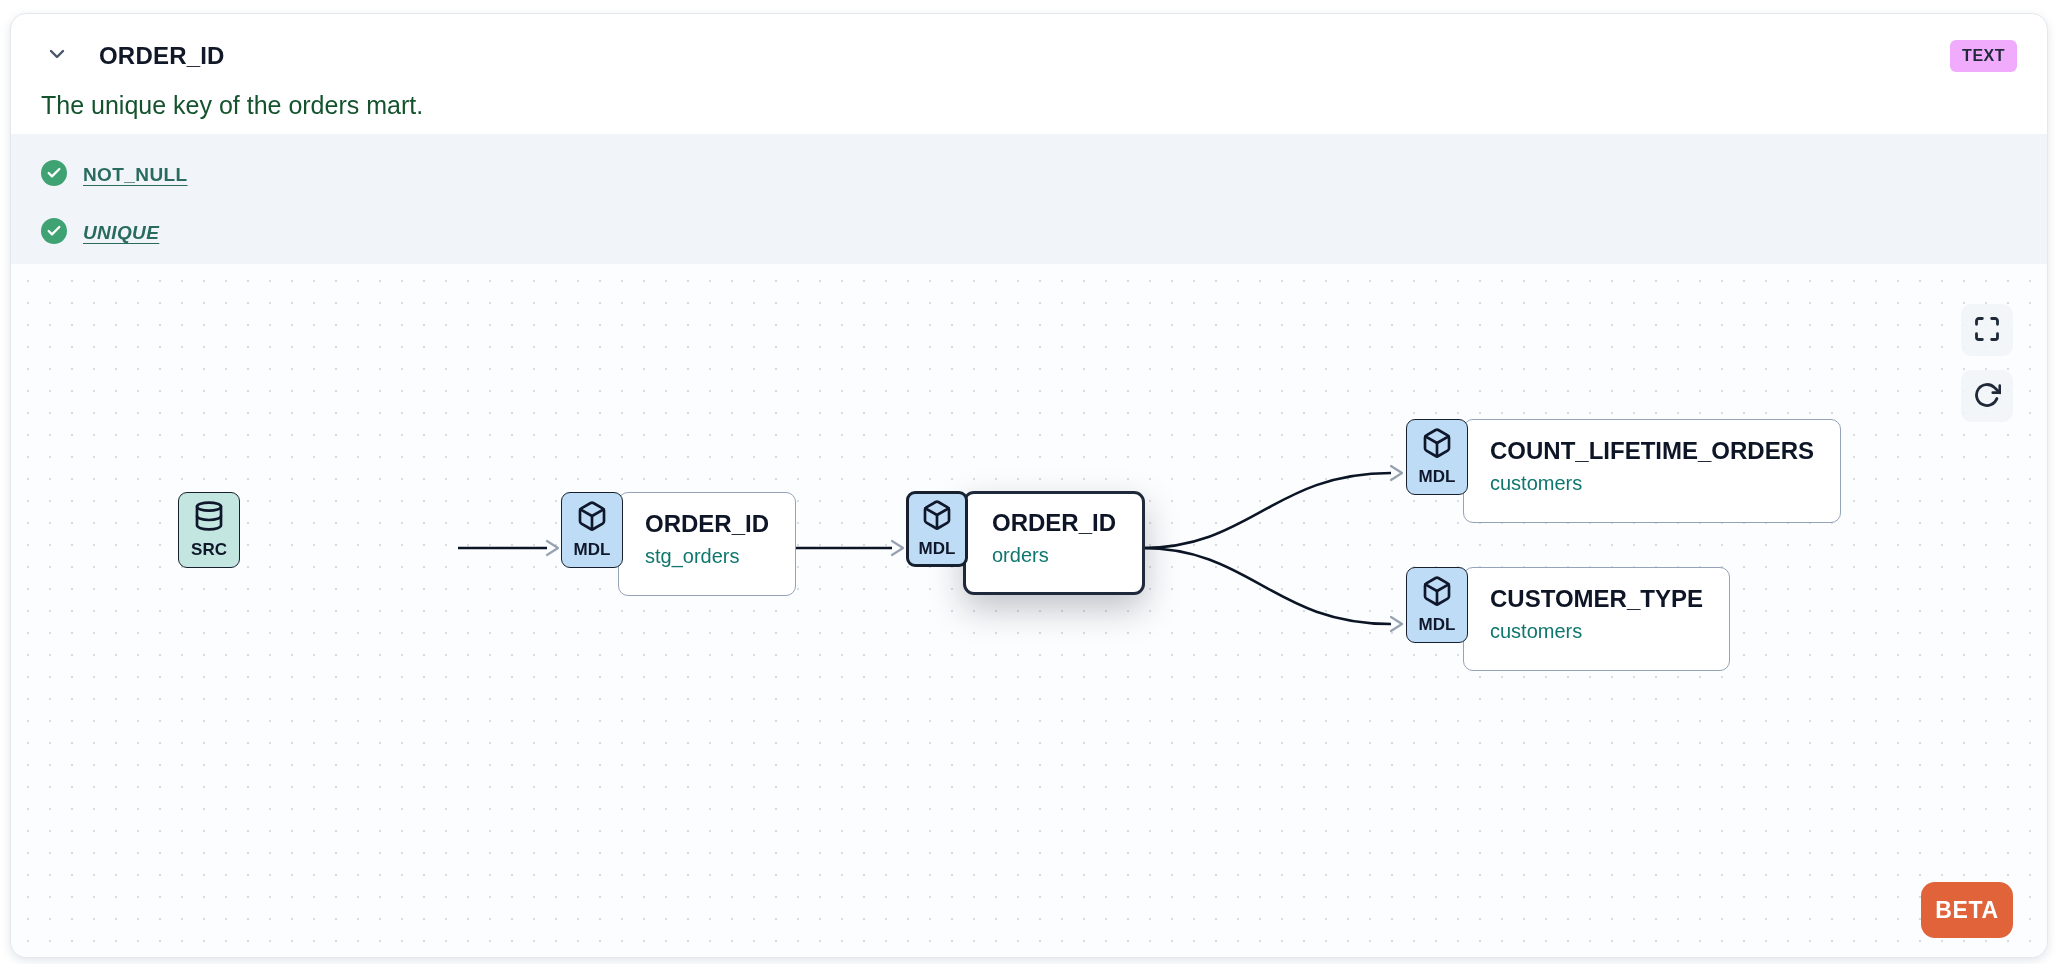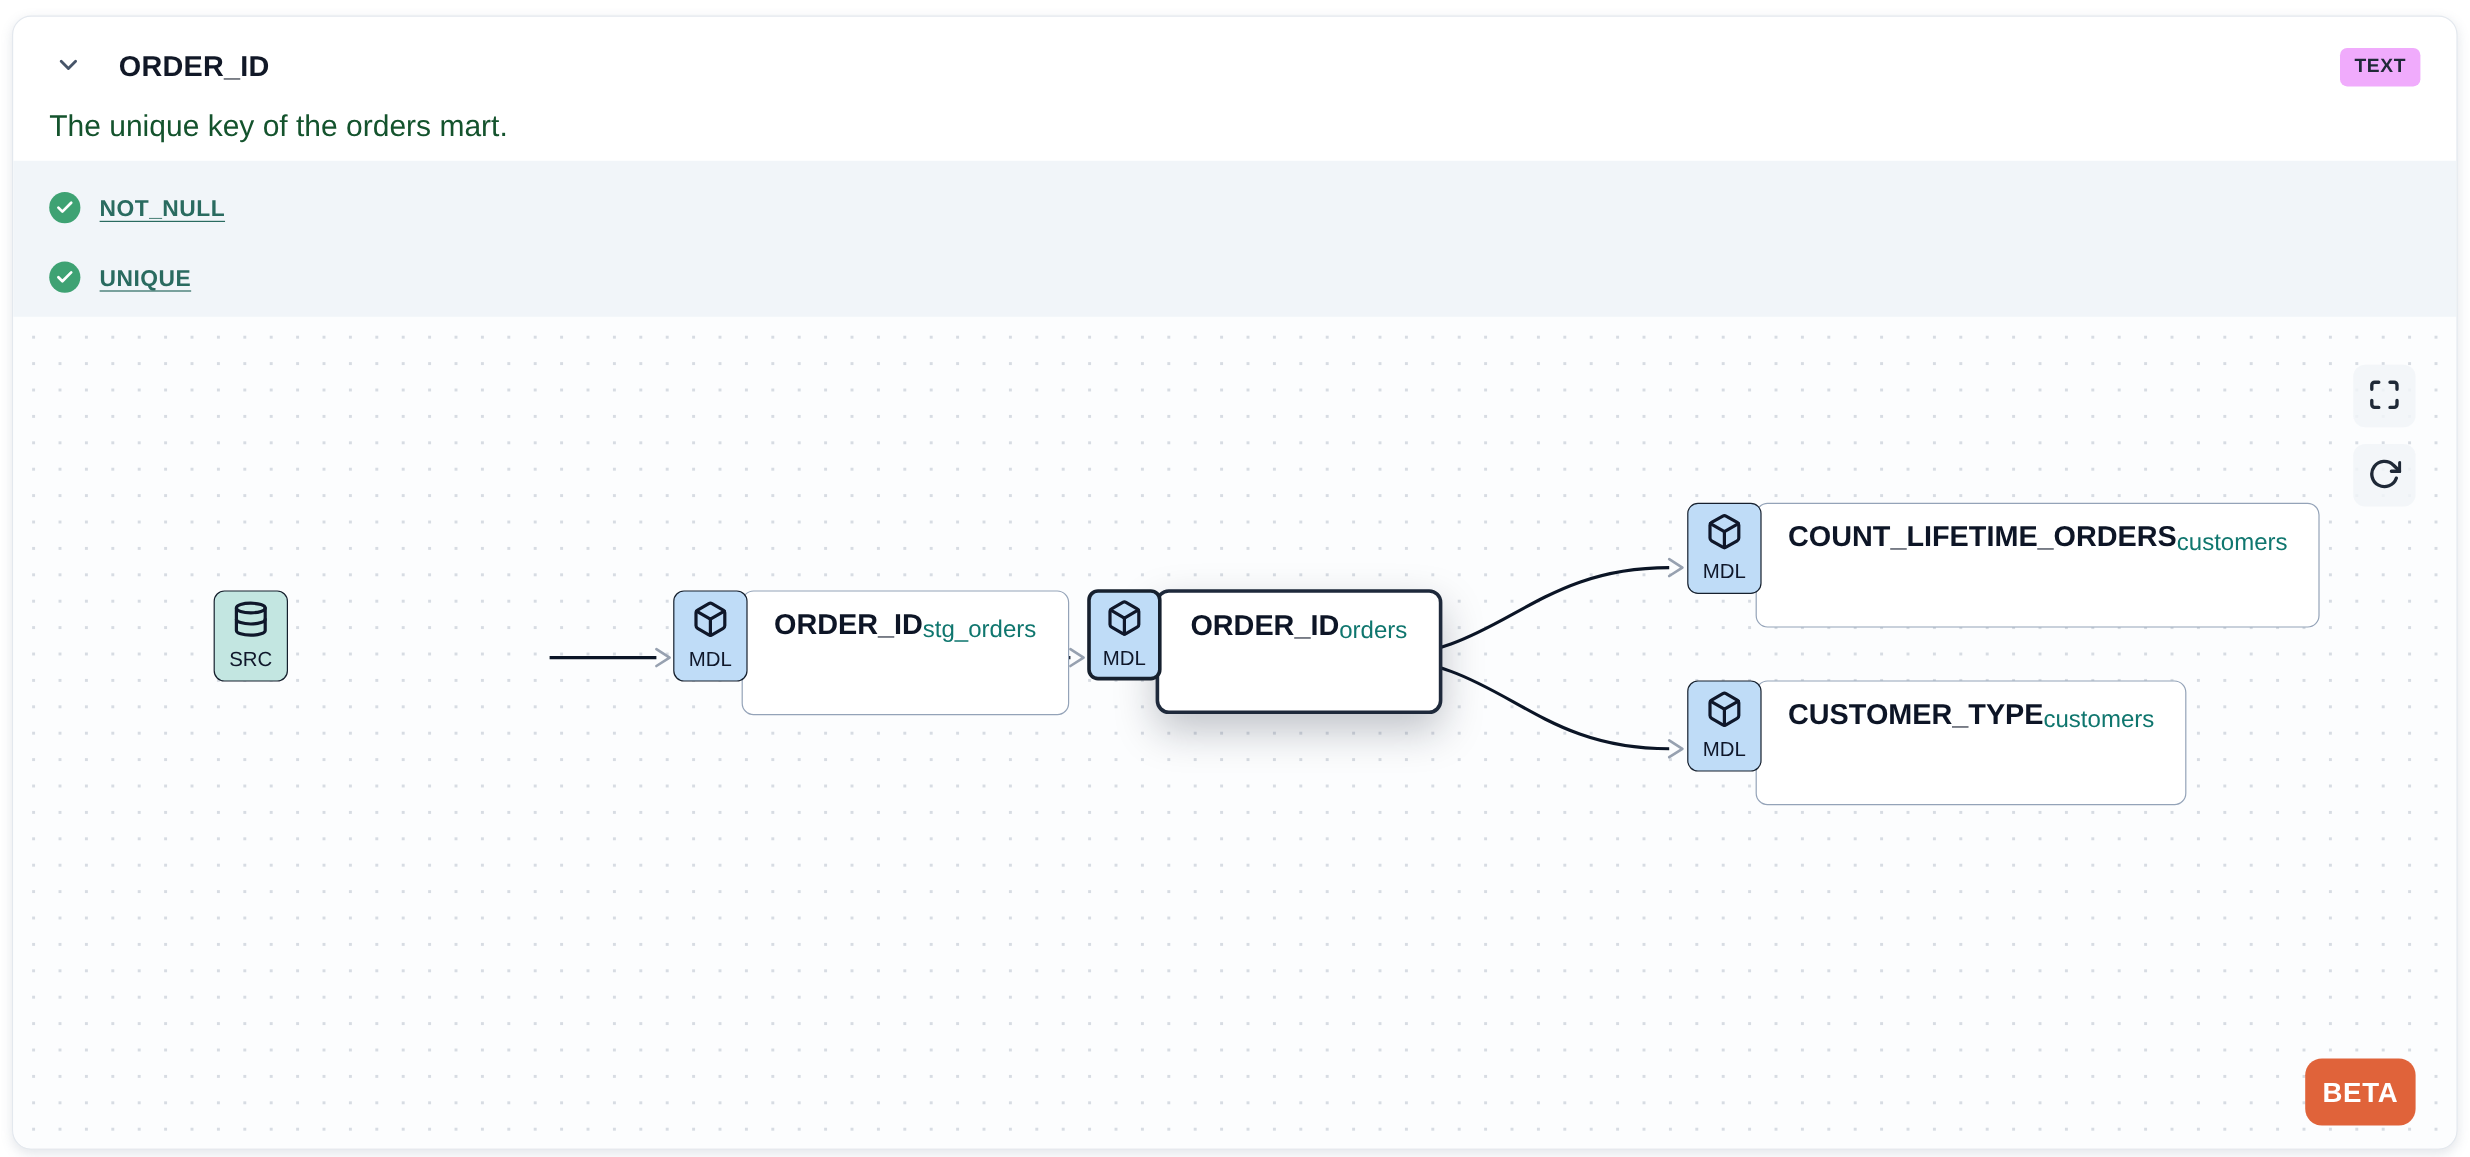--- a/index.html
+++ b/index.html
@@ -20,45 +20,45 @@
   .header-title { font-size: 24px; font-weight: 700; color: #111827;
     margin-left: 26px; letter-spacing: 0.2px; }
   .header-spacer { flex: 1; }
   .type-badge { background: #f0abfc; color: #1f2937; font-size: 16px; font-weight: 700;
     padding: 7px 12px; border-radius: 6px; letter-spacing: 0.5px; }
   .description { padding: 18px 30px 14px 30px; font-size: 25px; color: #14532d; }
 
   
   .tests-section { background: #f1f5f9; padding: 18px 30px 20px 30px; }
   .test-row { display: flex; align-items: flex-end; height: 34px; margin-bottom: 24px; }
-  .test-row:last-child { margin-bottom: 0; }
+  .test-row:last-child { margin-bottom: 0; font-style: italic; }
   .check-circle { width: 26px; height: 26px; border-radius: 50%; background: #3ea273;
     display: flex; align-items: center; justify-content: center; flex: 0 0 26px; }
   .test-link { margin-left: 16px; font-size: 19px; font-weight: 700; color: #2a6b60;
     text-decoration: underline; text-underline-offset: 4px; letter-spacing: 0.4px;
     cursor: pointer; }
 
   
   .canvas { position: relative; flex: 1;
     background-color: #fcfdfe;
     background-image: radial-gradient(circle, #d7dce3 1.3px, transparent 1.4px);
     background-size: 22px 22px; background-position: 6px 6px;
     border-radius: 0 0 16px 16px; overflow: hidden; }
   .edges-svg { position: absolute; left: 0; top: 0; }
 
   
   .node { position: absolute; display: flex; align-items: flex-start; cursor: pointer; }
   .node-badge { width: 62px; height: 76px; border-radius: 9px;
     border: 1.5px solid #16202e; display: flex; flex-direction: column;
     align-items: center; justify-content: center; gap: 3px; z-index: 2;
-    color: #0f172a; font-size: 17px; font-weight: 400; background: #bfdcf7; }
+    color: #0f172a; font-size: 17px; font-weight: 700; background: #bfdcf7; }
   .node-badge.src { background: #c3e6e1; }
   .node-card { margin-left: -5px; min-height: 104px; background: #ffffff;
     border: 1.5px solid #94a3b8; border-radius: 10px; z-index: 1;
-    display: flex; justify-content: center;
+    display: flex; flex-direction: column; justify-content: center;
     padding: 14px 26px 24px 26px; }
   .node-title { font-size: 24px; font-weight: 600; color: #0d1526; white-space: nowrap; }
   .node-subtitle { font-size: 20px; color: #0f766e; margin-top: 7px; white-space: nowrap; }
   .node.selected .node-badge { border-width: 3px; }
   .node.selected .node-card { border: 3.5px solid #1e293b; border-radius: 11px;
     box-shadow: 0 14px 34px rgba(15,23,42,0.25); }
 
   
   .canvas-controls { position: absolute; top: 40px; right: 34px;
     display: flex; flex-direction: column; gap: 14px; }

